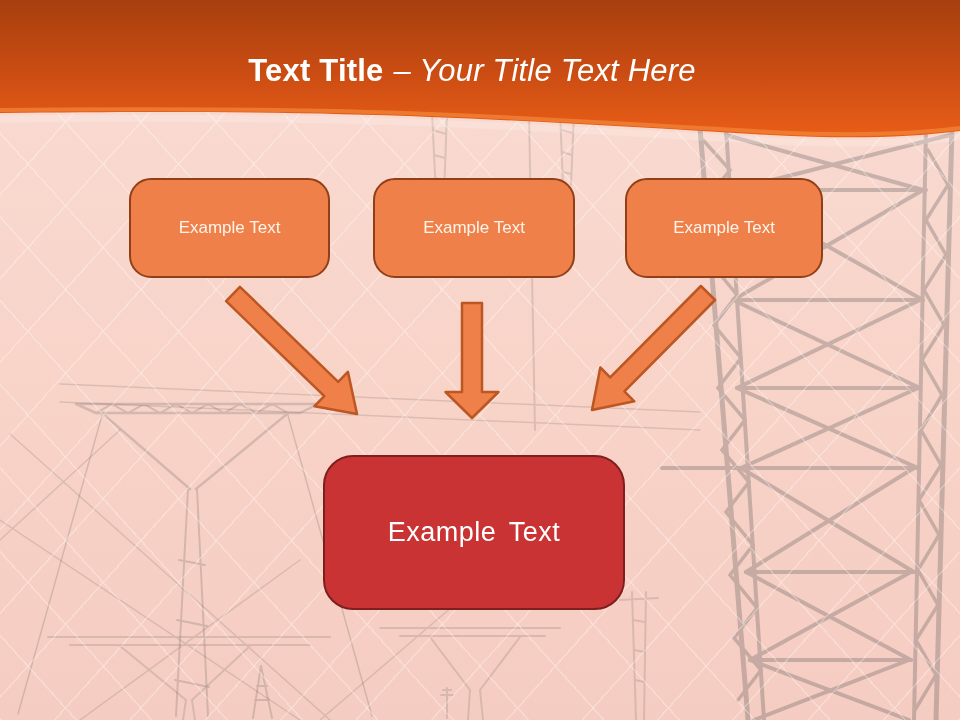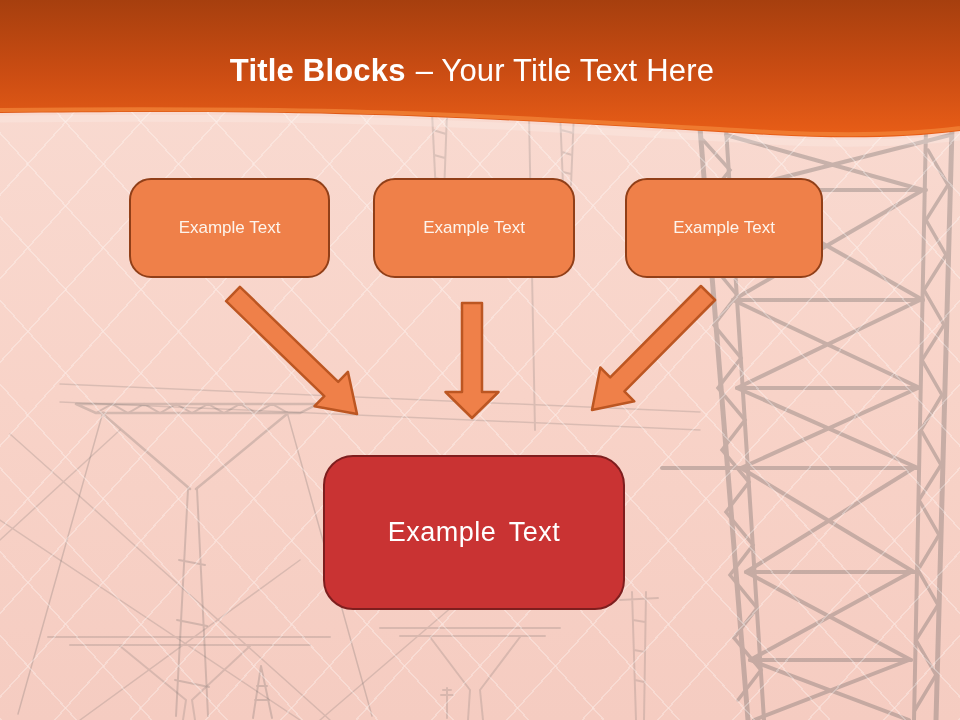--- a/index.html
+++ b/index.html
@@ -15,21 +15,21 @@
     background:
       repeating-linear-gradient(48deg, rgba(255,255,255,.55) 0 1.5px, transparent 1.5px 56px),
       repeating-linear-gradient(-48deg, rgba(255,255,255,.55) 0 1.5px, transparent 1.5px 56px);
   }
   svg.header{position:absolute;left:0;top:0;}
   .title{
     position:absolute;left:0;top:53px;width:944px;text-align:center;
     color:#fff;font-size:31px;letter-spacing:.2px;white-space:nowrap;
   }
   .title .tb{font-weight:700;}
-  .title .tr{font-weight:400;margin-left:10px;}
+  .title .tr{font-weight:400;margin-left:10px;font-style:italic;}
   .tblock{
     position:absolute;top:178px;height:100px;border-radius:22px;
     background:#ef8049;border:2.5px solid #913f18;
     display:flex;align-items:center;justify-content:center;
     color:#fdf4ec;font-size:17px;
   }
   .b1{left:129px;width:201px;}
   .b2{left:373px;width:202px;}
   .b3{left:625px;width:198px;}
   svg.arrows{position:absolute;left:0;top:0;}
@@ -95,21 +95,21 @@
         <stop offset="55%" stop-color="#cc4d13"></stop>
         <stop offset="100%" stop-color="#e95e17"></stop>
       </linearGradient>
     </defs>
     <path fill="url(#hdr)" d="M0,0 H960 V131 C905,138 845,139 770,135 C650,128 540,121 430,117 C300,112 180,111 0,113 Z"></path>
     <path fill="none" stroke="#f4883b" stroke-width="4" opacity="0.7" transform="translate(0,-3)" d="M960,131 C905,138 845,139 770,135 C650,128 540,121 430,117 C300,112 180,111 0,113"></path>
     <path fill="none" stroke="#ffffff" stroke-width="7" opacity="0.18" transform="translate(0,6)" d="M960,131 C905,138 845,139 770,135 C650,128 540,121 430,117 C300,112 180,111 0,113"></path>
   </svg>
 
   <div class="title">
-    <span class="tb">Title Blocks</span><span class="tr">– Your Title Text Here</span>
+    <span class="tb">Text Title</span><span class="tr">– Your Title Text Here</span>
   </div>
 
   <div class="tblock b1">
     <span>Example Text</span>
   </div>
   <div class="tblock b2">
     <span>Example Text</span>
   </div>
   <div class="tblock b3">
     <span>Example Text</span>

